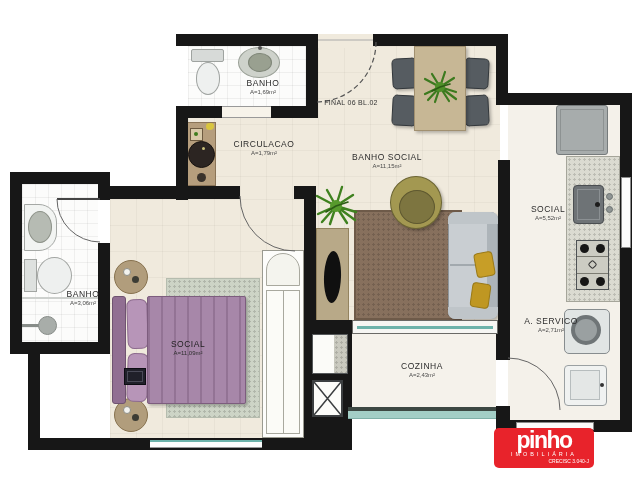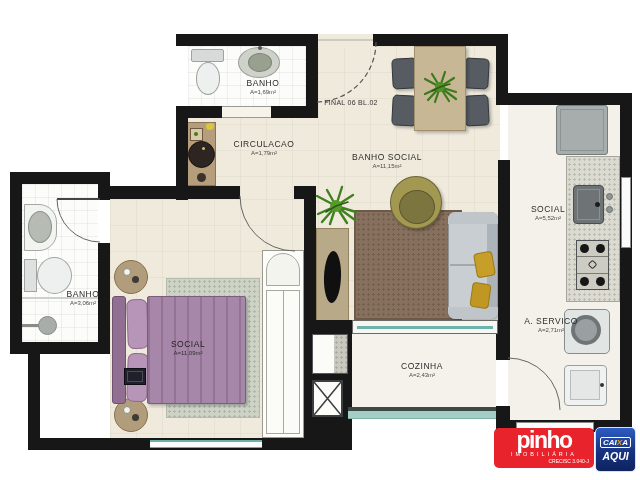--- a/index.html
+++ b/index.html
@@ -218,20 +218,14 @@
   <div class="lbl" style="left:551px;top:316px">
     <div class="nm">A. SERVICO</div>
     <div class="ar">A=2,71m²</div>
   </div>
 
   <div class="abs" style="left:494px;top:428px;width:100px;height:40px;background:#e8232b;border-radius:5px;display:flex;flex-direction:column;align-items:center;justify-content:center;line-height:1;z-index:50">
     <div style="color:#fff;font-weight:bold;font-size:23px;letter-spacing:-1.5px;line-height:.78">pinho</div>
     <div style="color:#fff;font-size:5.5px;letter-spacing:3px;margin-top:2px">IMOBILIÁRIA</div>
     <div style="color:#fff;font-size:5px;align-self:flex-end;margin-right:5px;margin-top:1px">CRECISC 3.040-J</div>
   </div>
-  <div class="abs" style="left:595px;top:427px;width:41px;height:45px;background:linear-gradient(180deg,#2e5cc5 0%,#16337f 55%,#0e2360 100%);border:1px solid #d8e0f2;border-radius:5px;display:flex;flex-direction:column;align-items:center;justify-content:center;z-index:50">
-    <div style="border:1px solid #fff;border-radius:2px;padding:0 2px;font-style:italic;font-weight:bold;font-size:8px;color:#fff;line-height:1.2">
-      <span>CAI</span><span style="color:#f6a000">X</span><span>A</span>
-    </div>
-    <div style="font-style:italic;font-weight:bold;font-size:10.5px;color:#fff;margin-top:2px">AQUI</div>
-  </div>
 
 </div>
 
 </body></html>

